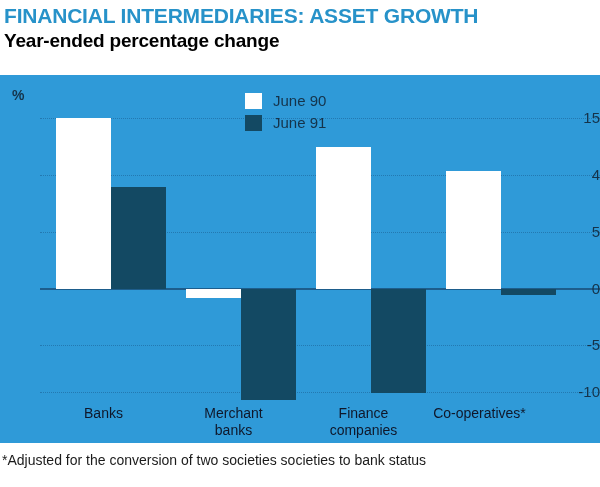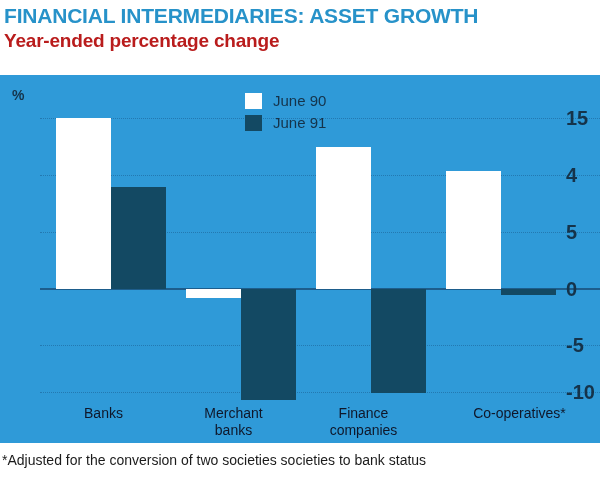--- a/index.html
+++ b/index.html
@@ -13,40 +13,40 @@
   #page{position:relative;width:600px;height:355px;}
 
   
   .title-block{position:absolute;left:0;top:0;width:600px;padding:4px 0 0 4px;box-sizing:border-box;}
   .title-main{
     font-size:21px;font-weight:bold;letter-spacing:-0.2px;
     color:#2792c9;line-height:24px;white-space:nowrap;
   }
   .title-sub{
     font-size:19px;font-weight:bold;letter-spacing:-0.2px;
-    color:#b91c1c;line-height:23px;white-space:nowrap;margin-top:1px;
+    color:#000000;line-height:23px;white-space:nowrap;margin-top:1px;
   }
 
   
   .panel{
     position:absolute;left:0;top:75px;width:600px;height:368px;
     background:#2f9ad8;
   }
   .plot{
     position:absolute;left:40px;top:0px;width:560px;height:368px;
   }
 
   
   .grid{position:absolute;left:0;width:560px;height:0;border-top:1px dotted #1f6fa5;opacity:.75;}
   .zeroline{position:absolute;left:0;width:560px;height:2px;background:#1d5d8c;}
 
   
   .ylab{
-    position:absolute;right:0;width:34px;text-align:left;
-    font-size:20px;color:#15334a;line-height:14px;font-weight:bold;
+    position:absolute;right:0;width:34px;text-align:right;
+    font-size:15px;color:#15334a;line-height:14px;
   }
   .yunit{
     position:absolute;left:12px;top:12px;
     font-size:14px;color:#15334a;font-weight:bold;
   }
 
   
   .bar{position:absolute;}
   .bar.white{background:#ffffff;}
   .bar.navy{background:#134963;}
@@ -121,21 +121,21 @@
         <span>Banks</span>
       </div>
       <div class="catlabel" style="left:261px;top:330px;width:125px;">
         <div>Finance</div>
         <div>companies</div>
       </div>
       <div class="catlabel" style="left:131px;top:330px;width:125px;">
         <div>Merchant</div>
         <div>banks</div>
       </div>
-      <div class="catlabel" style="left:412px;top:330px;width:135px;">
+      <div class="catlabel" style="left:372px;top:330px;width:135px;">
         <span>Co-operatives*</span>
       </div>
 
     </div>
 
     <div class="ylab" style="top:36px;">15</div>
     <div class="ylab" style="top:93px;">4</div>
     <div class="ylab" style="top:150px;">5</div>
     <div class="ylab" style="top:207px;">0</div>
     <div class="ylab" style="top:263px;">-5</div>

